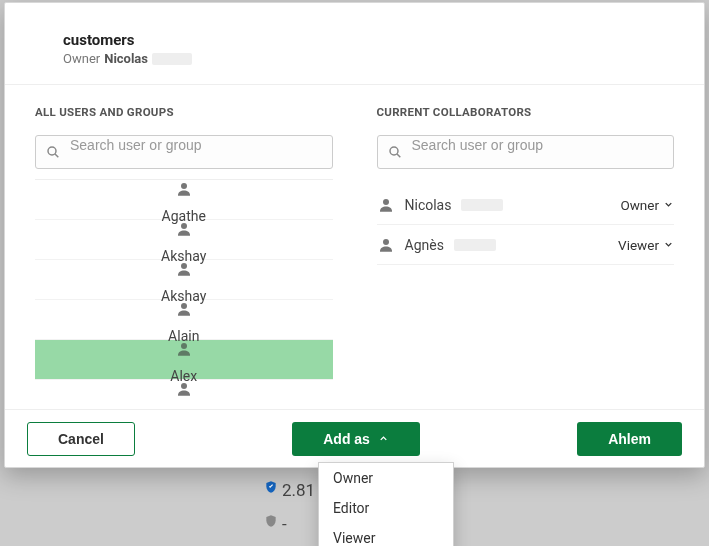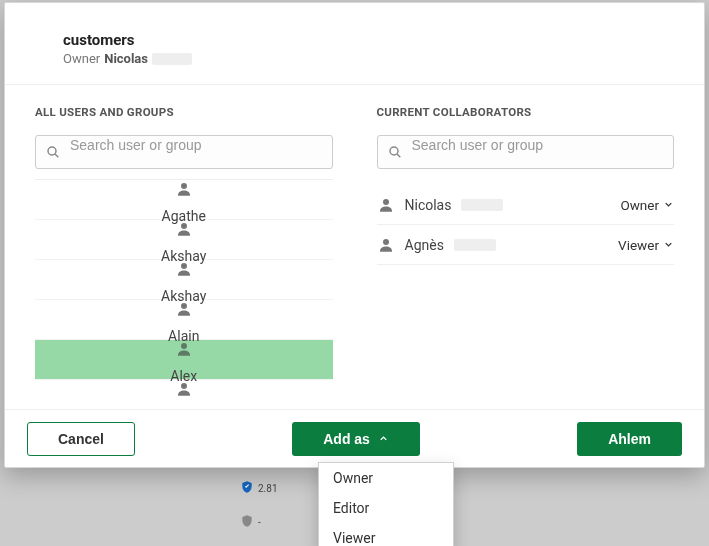--- a/index.html
+++ b/index.html
@@ -11,25 +11,25 @@
     position: relative;
     overflow: hidden;
     color: #333;
   }
   .backdrop {
     position: absolute; inset:0;
     background: #ccc;
   }
   .bg-badge {
     position: absolute;
-    left: 240px;
-    font-size: 10px;
+    left: 264px;
+    font-size: 17px;
     color: #444;
     display: flex;
-    align-items: flex-end;
+    align-items: flex-start;
     gap: 4px;
   }
   .bg-badge.b1 { top: 480px; }
   .bg-badge.b2 { top: 514px; }
   .shield-blue { color: #1565c0; }
   .modal {
     position: absolute;
     left: 4px; right: 4px; top: 2px;
     height: 466px;
     background: #fff;

